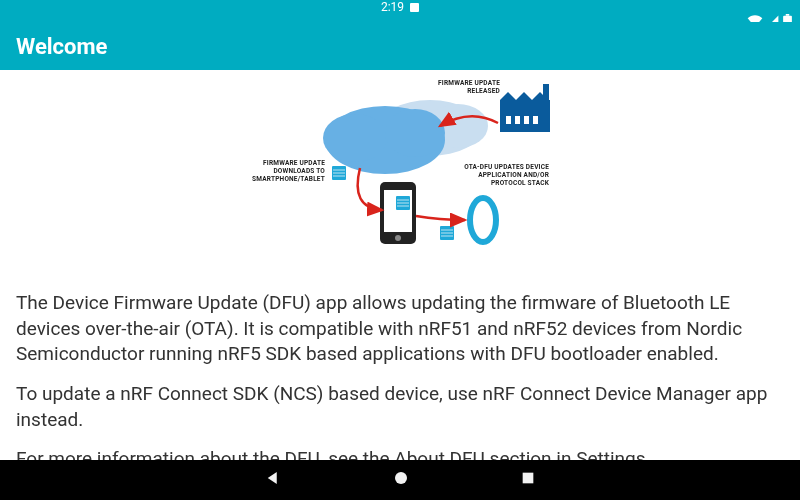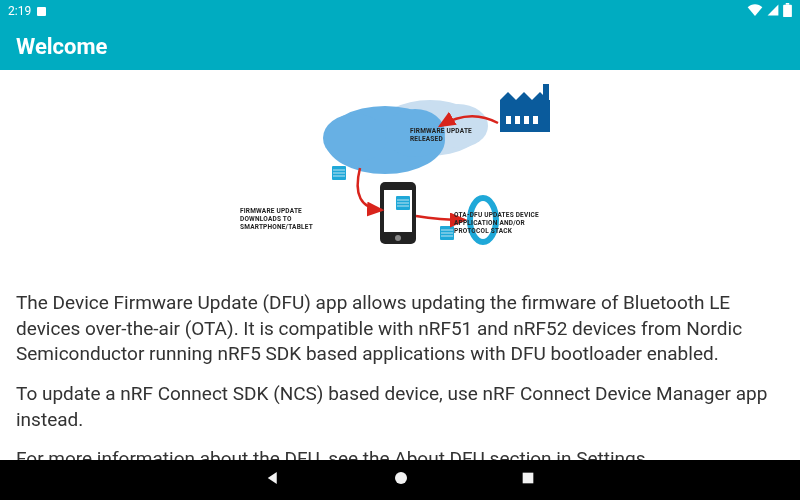--- a/index.html
+++ b/index.html
@@ -13,20 +13,21 @@
     flex-direction: column;
   }
   .status-bar {
     height: 22px;
     background: #00acc1;
     color: #fff;
     display: flex;
     align-items: center;
     padding: 0 8px;
     font-size: 12px;
+    flex-direction: column;
   }
   .status-left { display: flex; align-items: center; gap: 6px; }
   .status-right { margin-left: auto; display: flex; align-items: center; gap: 4px; }
   .app-bar {
     height: 48px;
     background: #00acc1;
     color: #fff;
     display: flex;
     align-items: center;
     padding: 0 16px;
@@ -51,23 +52,22 @@
     width: 400px;
     height: 180px;
     position: relative;
   }
   .diagram .label {
     position: absolute;
     font-size: 6.5px;
     font-weight: 700;
     color: #222;
     line-height: 1.2;
-    text-align: left;
+    text-align: right;
     letter-spacing: 0.2px;
-    margin-top: 48px;
   }
   .label-top { top: 2px; left: 210px; width: 90px; }
   .label-left { top: 82px; left: 40px; width: 85px; text-align: right; }
   .label-right { top: 86px; left: 254px; width: 95px; text-align: left; }
   .body-text {
     padding: 12px 16px 0 16px;
     font-size: 19px;
     color: #333;
     line-height: 1.35;
   }

